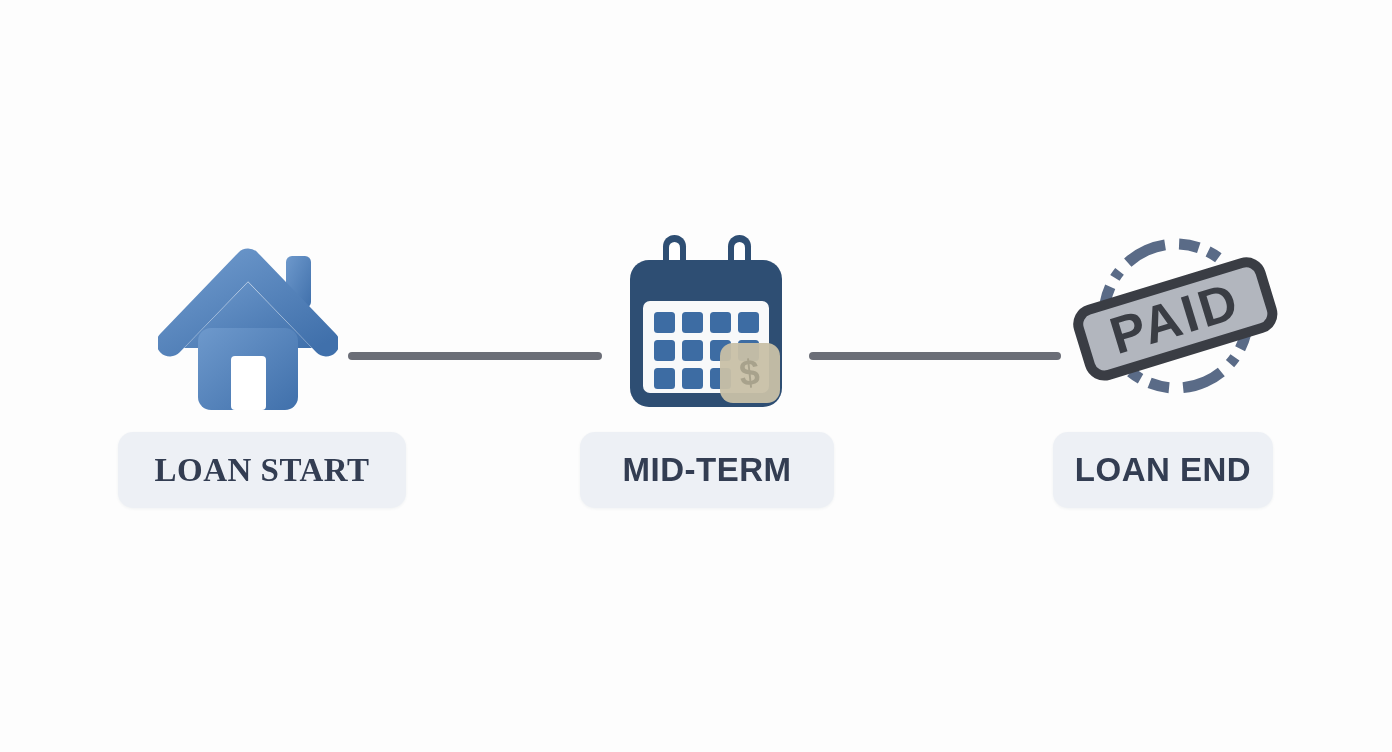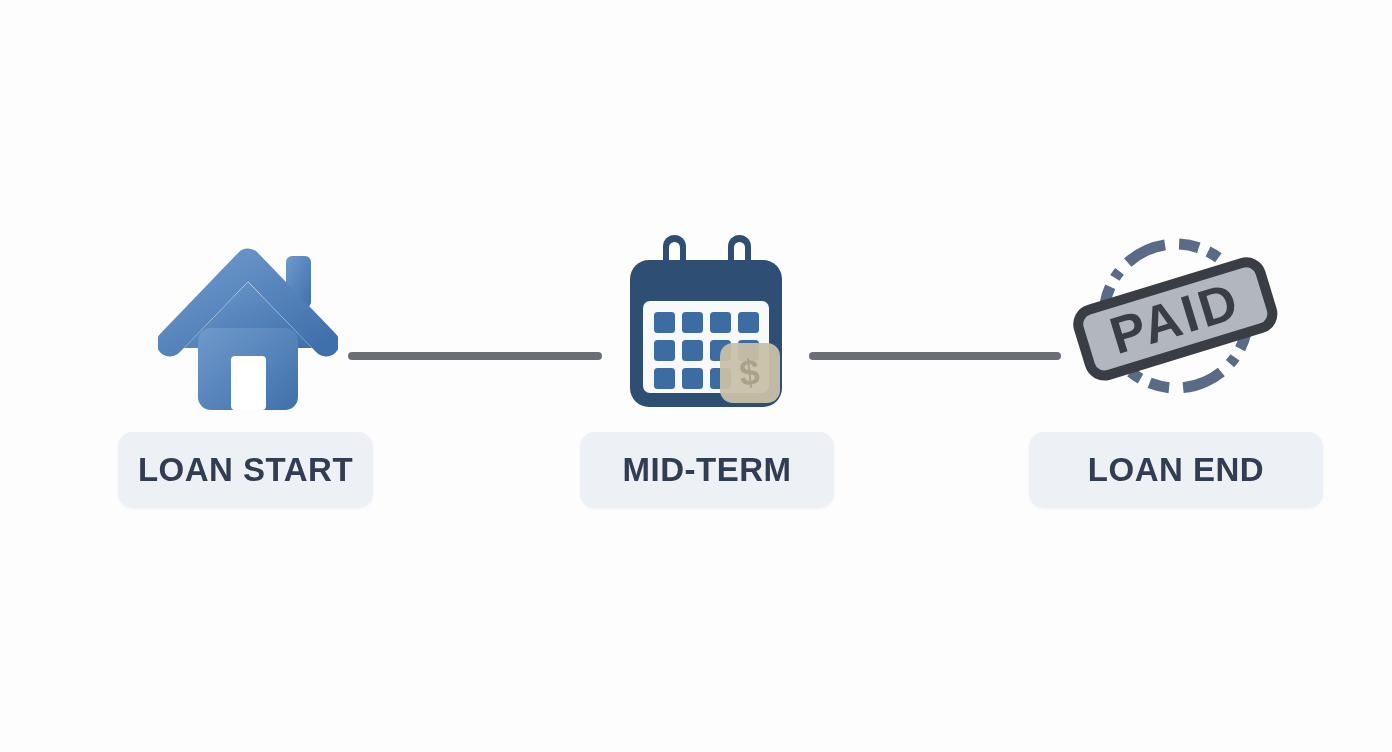--- a/index.html
+++ b/index.html
@@ -37,23 +37,23 @@
     background: var(--label-bg, #edf0f5);
     color: var(--label-text, #333d52);
     display: flex;
     align-items: center;
     justify-content: center;
     font-size: 33px;
     font-weight: bold;
     letter-spacing: 0.5px;
     box-shadow: 0 1px 3px rgba(40,60,90,0.06);
   }
-  #label-loan-start { left: 118px;  width: 255px; }
+  #label-loan-start { left: 118px;  width: 288px; font-family: Liberation Serif, serif; }
   #label-mid-term   { left: 580px;  width: 254px; text-align: center; }
-  #label-loan-end   { left: 1029px; width: 294px; }
+  #label-loan-end   { left: 1053px; width: 220px; }
 
   svg text { font-family: "Liberation Sans", sans-serif; }
 </style>
 </head>
 <body>
 
 <div class="canvas">
 
   <svg id="house-icon" class="milestone-icon" viewBox="0 0 180 170" xmlns="http://www.w3.org/2000/svg">
     <defs>

